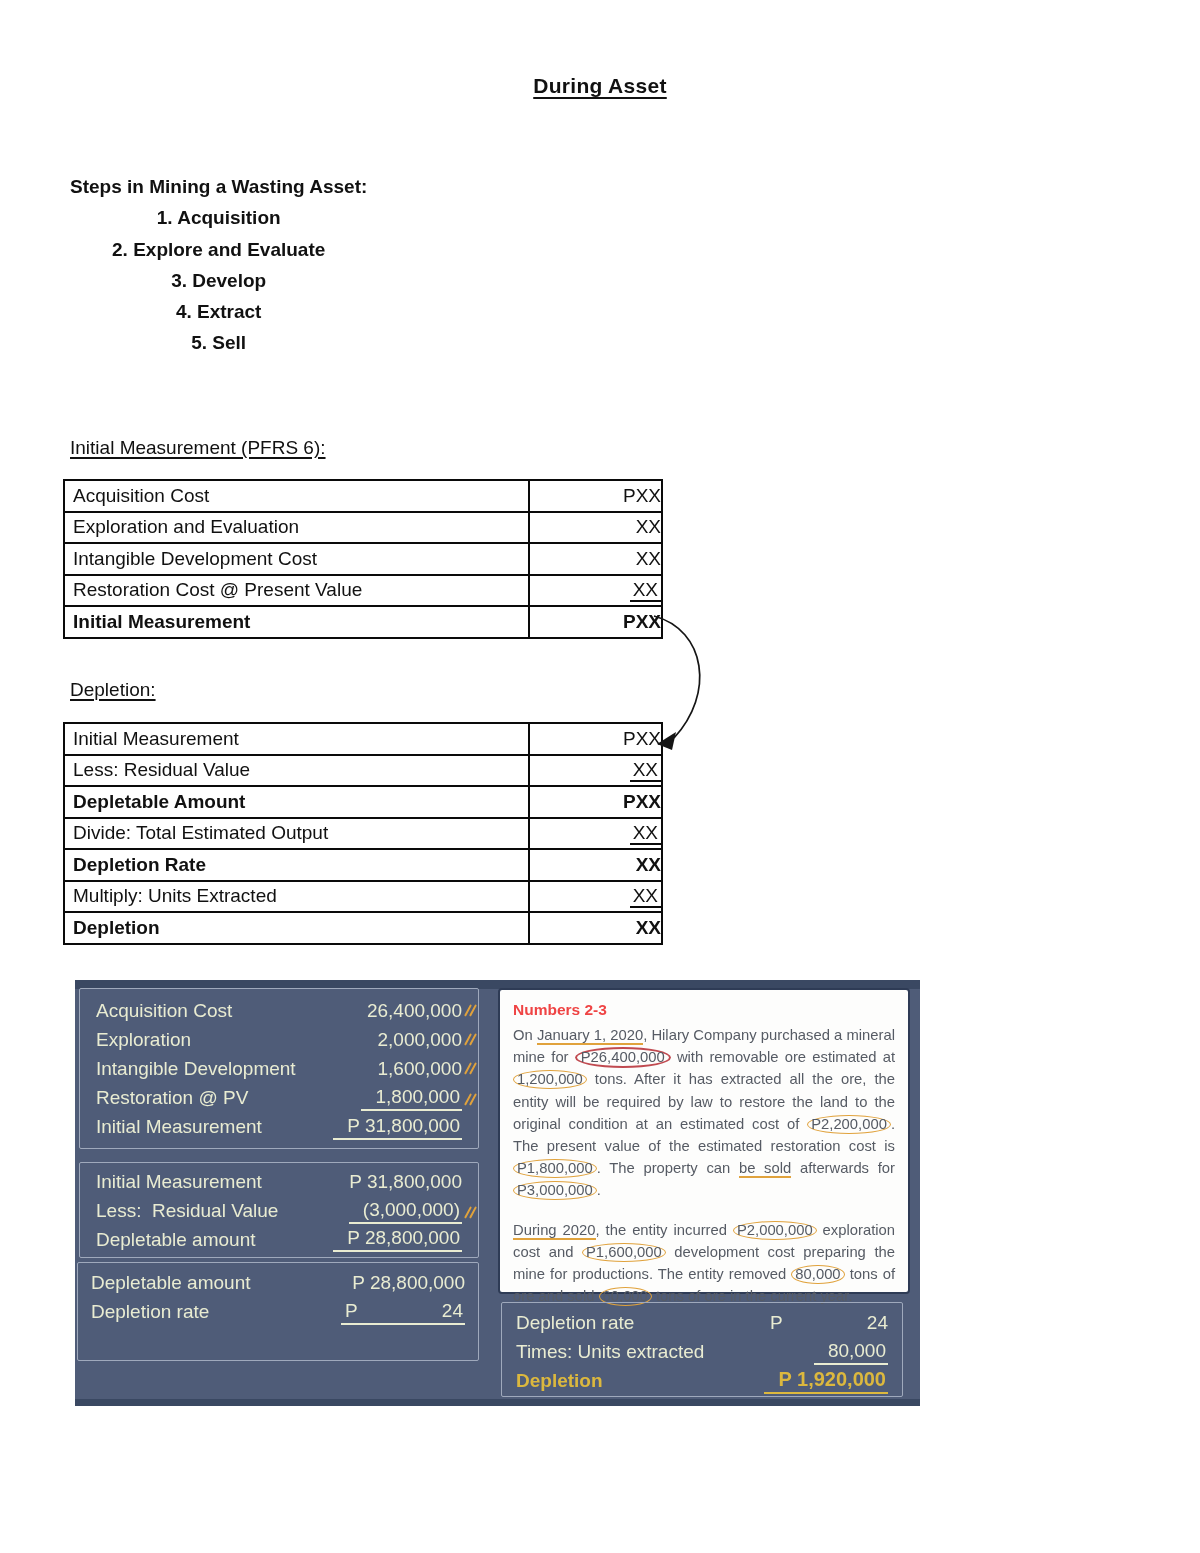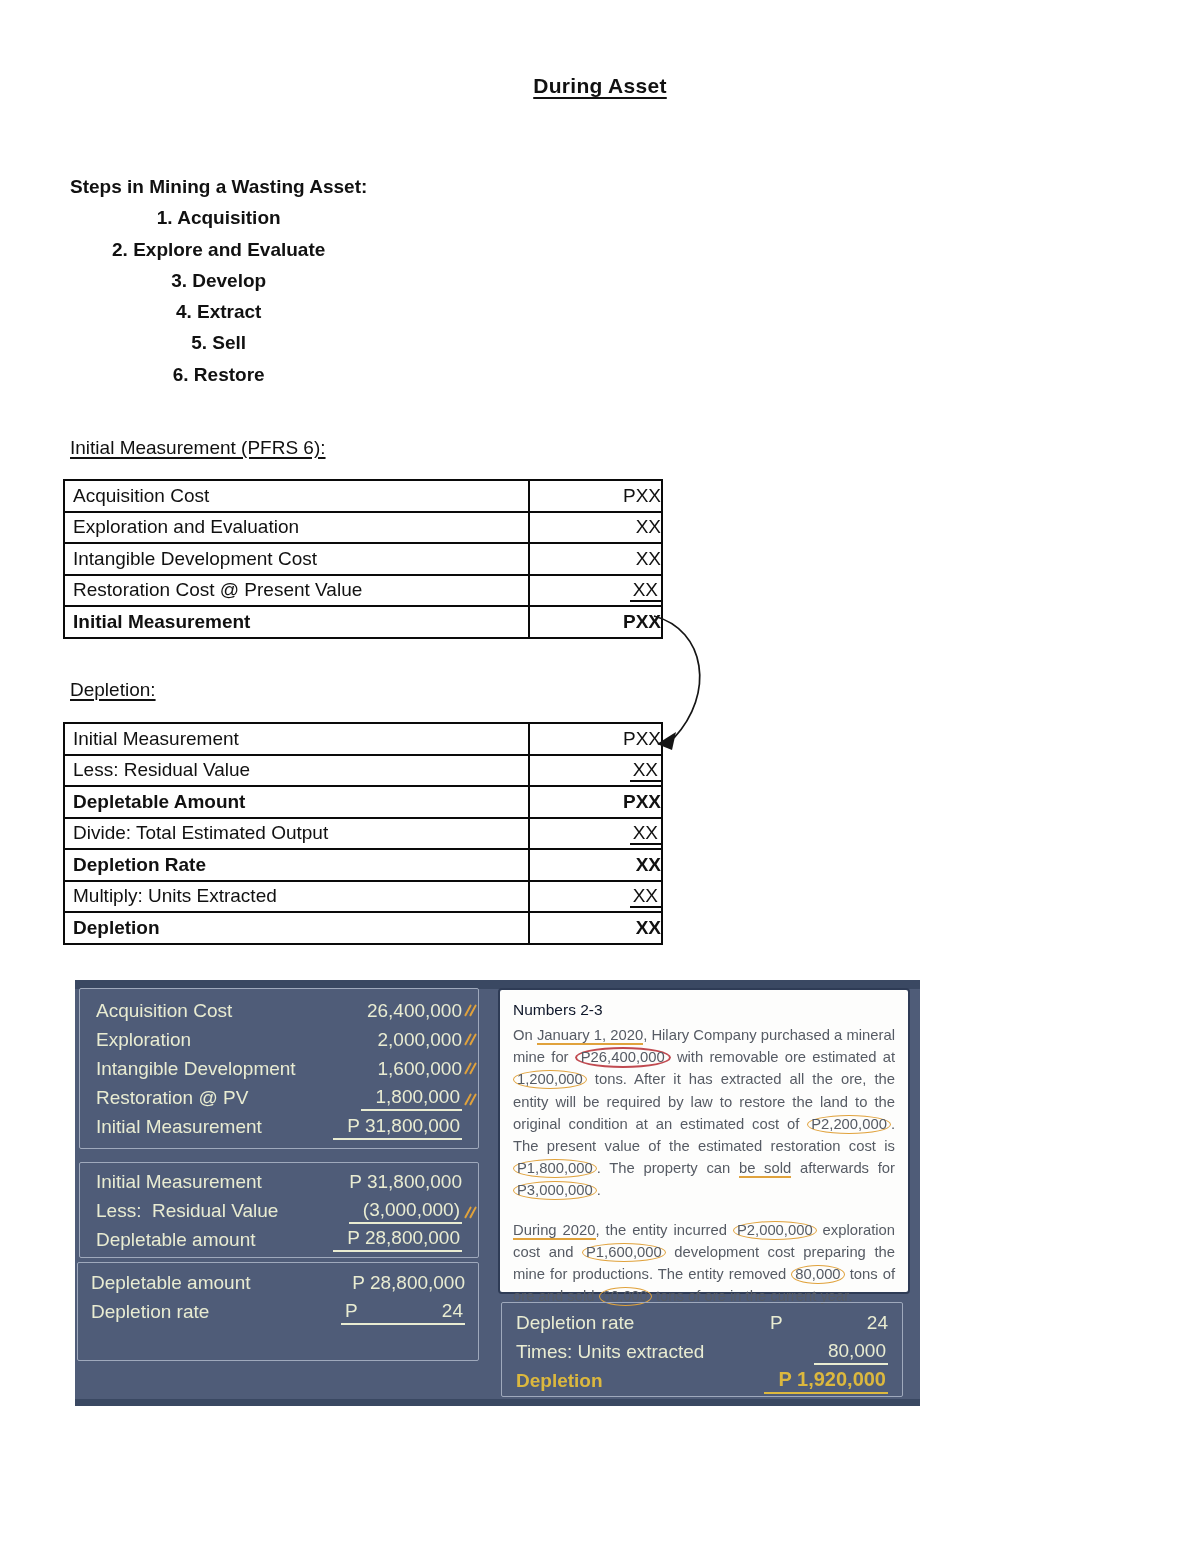--- a/index.html
+++ b/index.html
@@ -70,21 +70,21 @@
     background:var(--annot-orange);transform:rotate(28deg);border-radius:1px;
   }
   .check::before{left:3px;} .check::after{left:8px;}
 
   
   .problem{
     position:absolute;left:423px;top:8px;width:412px;height:306px;box-sizing:border-box;
     background:var(--problem-bg);border:2px solid #2e3b55;border-radius:4px;
     padding:11px 13px;color:var(--problem-text);
   }
-  .prob-heading{font-size:15.5px;font-weight:400;margin-bottom:5px;color:#0f172a;}
+  .prob-heading{font-size:15.5px;font-weight:700;margin-bottom:5px;color:#ef4444;}
   .prob-p{margin:0;font-size:14.8px;line-height:1.5;text-align:justify;}
   .prob-p + .prob-p{margin-top:17px;}
   .ann-red-ellipse{border:2px solid var(--annot-red);border-radius:50%;padding:0 4px 1px 4px;margin-top:16px;}
   .ann-orange-ellipse{border:1.8px solid var(--annot-orange);border-radius:50%;padding:0 3px 1px 3px;}
   .ann-orange-underline{border-bottom:2px solid var(--annot-orange);}
 </style>
 </head>
 <body>
 
 <div class="doc">
@@ -92,21 +92,20 @@
   <div class="title">During Asset</div>
 
   <div class="steps">
     <div class="steps-heading">Steps in Mining a Wasting Asset:</div>
     <div>
         <div class="step-item">1. Acquisition</div>
         <div class="step-item">2. Explore and Evaluate</div>
         <div class="step-item">3. Develop</div>
         <div class="step-item">4. Extract</div>
         <div class="step-item">5. Sell</div>
-        <div class="step-item">6. Restore</div>
       </div>
   </div>
 
   <div class="section-heading h-im">Initial Measurement (PFRS 6):</div>
   <table class="sched t1">
       <tbody>
         <tr>
           <td class="lbl">Acquisition Cost</td>
           <td class="val"><span>PXX</span></td>
         </tr>

